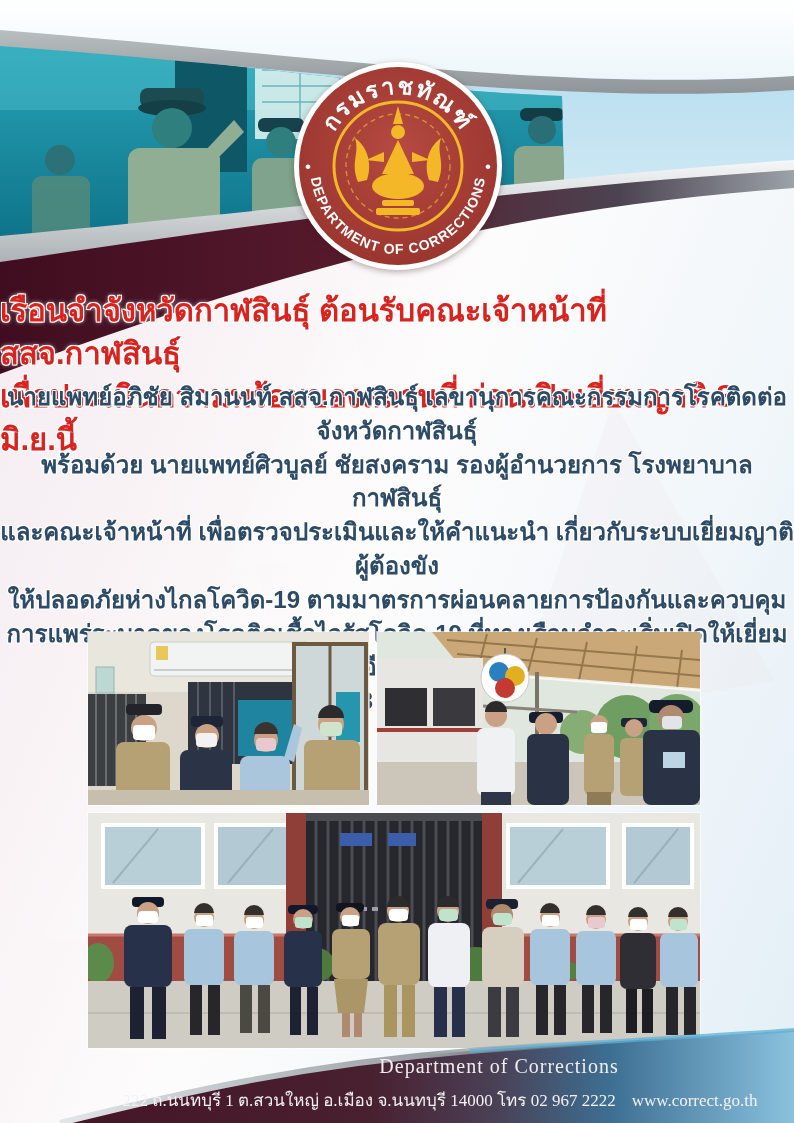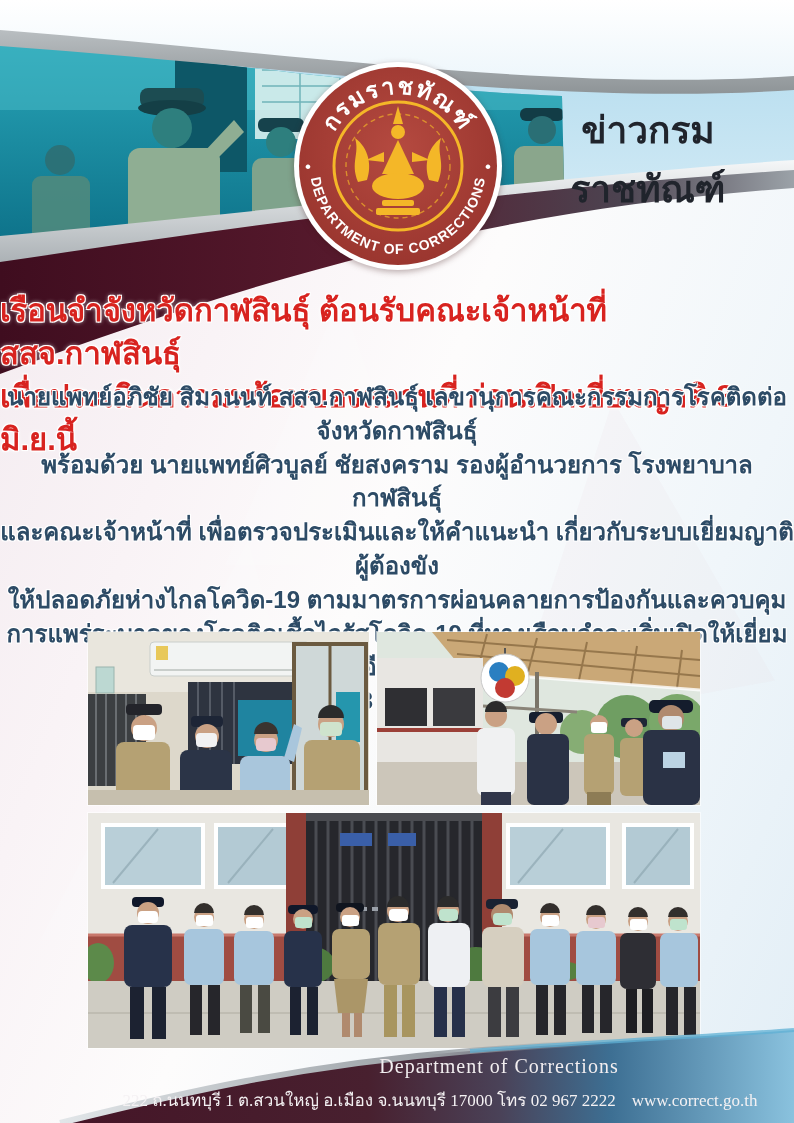--- a/index.html
+++ b/index.html
@@ -138,21 +138,20 @@
       </g>
     </g>
 
     <path d="M0,30 C300,54 560,92 794,76 L794,90 C560,106 300,68 0,46 Z" fill="url(#grayBand)"></path>
 
     <path d="M0,236 C300,208 560,176 794,160 L794,172 C560,188 300,222 0,266 Z" fill="url(#silverBand)"></path>
 
     <path d="M0,262 C300,218 520,188 794,170 L794,188 C520,208 300,262 0,374 Z" fill="url(#maroonBand)"></path>
   </svg>
 
-  <div class="banner-title">ข่าวกรมราชทัณฑ์</div>
 
   <div class="seal">
     <svg width="212" height="212" viewBox="0 0 212 212">
       <defs>
         <radialGradient id="sealRed" cx="0.5" cy="0.42" r="0.75">
           <stop offset="0" stop-color="#b54a40"></stop>
             <stop offset="1" stop-color="#93302a"></stop>
         </radialGradient>
         <path id="sealTop" d="M 34 106 A 72 72 0 0 1 178 106" fill="none"></path>
         <path id="sealBot" d="M 18 106 A 88 88 0 0 0 194 106" fill="none"></path>
@@ -508,16 +507,16 @@
         <stop offset="0.75" stop-color="#9aa0a5" stop-opacity="0"></stop>
       </linearGradient>
     </defs>
     <path d="M60,118 C180,88 300,60 470,46 C600,36 700,32 794,25 L794,118 L60,118 Z" fill="url(#fGrad)"></path>
     <path d="M60,118 C180,88 300,60 470,46 C600,36 700,32 794,25" fill="none" stroke="url(#silverEdge)" stroke-width="6"></path>
     <path d="M470,46 C600,36 700,32 794,25" fill="none" stroke="#5fb0d4" stroke-width="4" opacity="0.75"></path>
   </svg>
 
   <div class="footer-org">Department of Corrections</div>
   <div class="footer-addr">
-    <span>222 ถ.นนทบุรี 1 ต.สวนใหญ่ อ.เมือง จ.นนทบุรี 17000 โทร 02 967 2222</span><span class="ws">www.correct.go.th</span>
+    <span>222 ถ.นนทบุรี 1 ต.สวนใหญ่ อ.เมือง จ.นนทบุรี 14000 โทร 02 967 2222</span><span class="ws">www.correct.go.th</span>
   </div>
 
 </div>
 
 </body></html>

